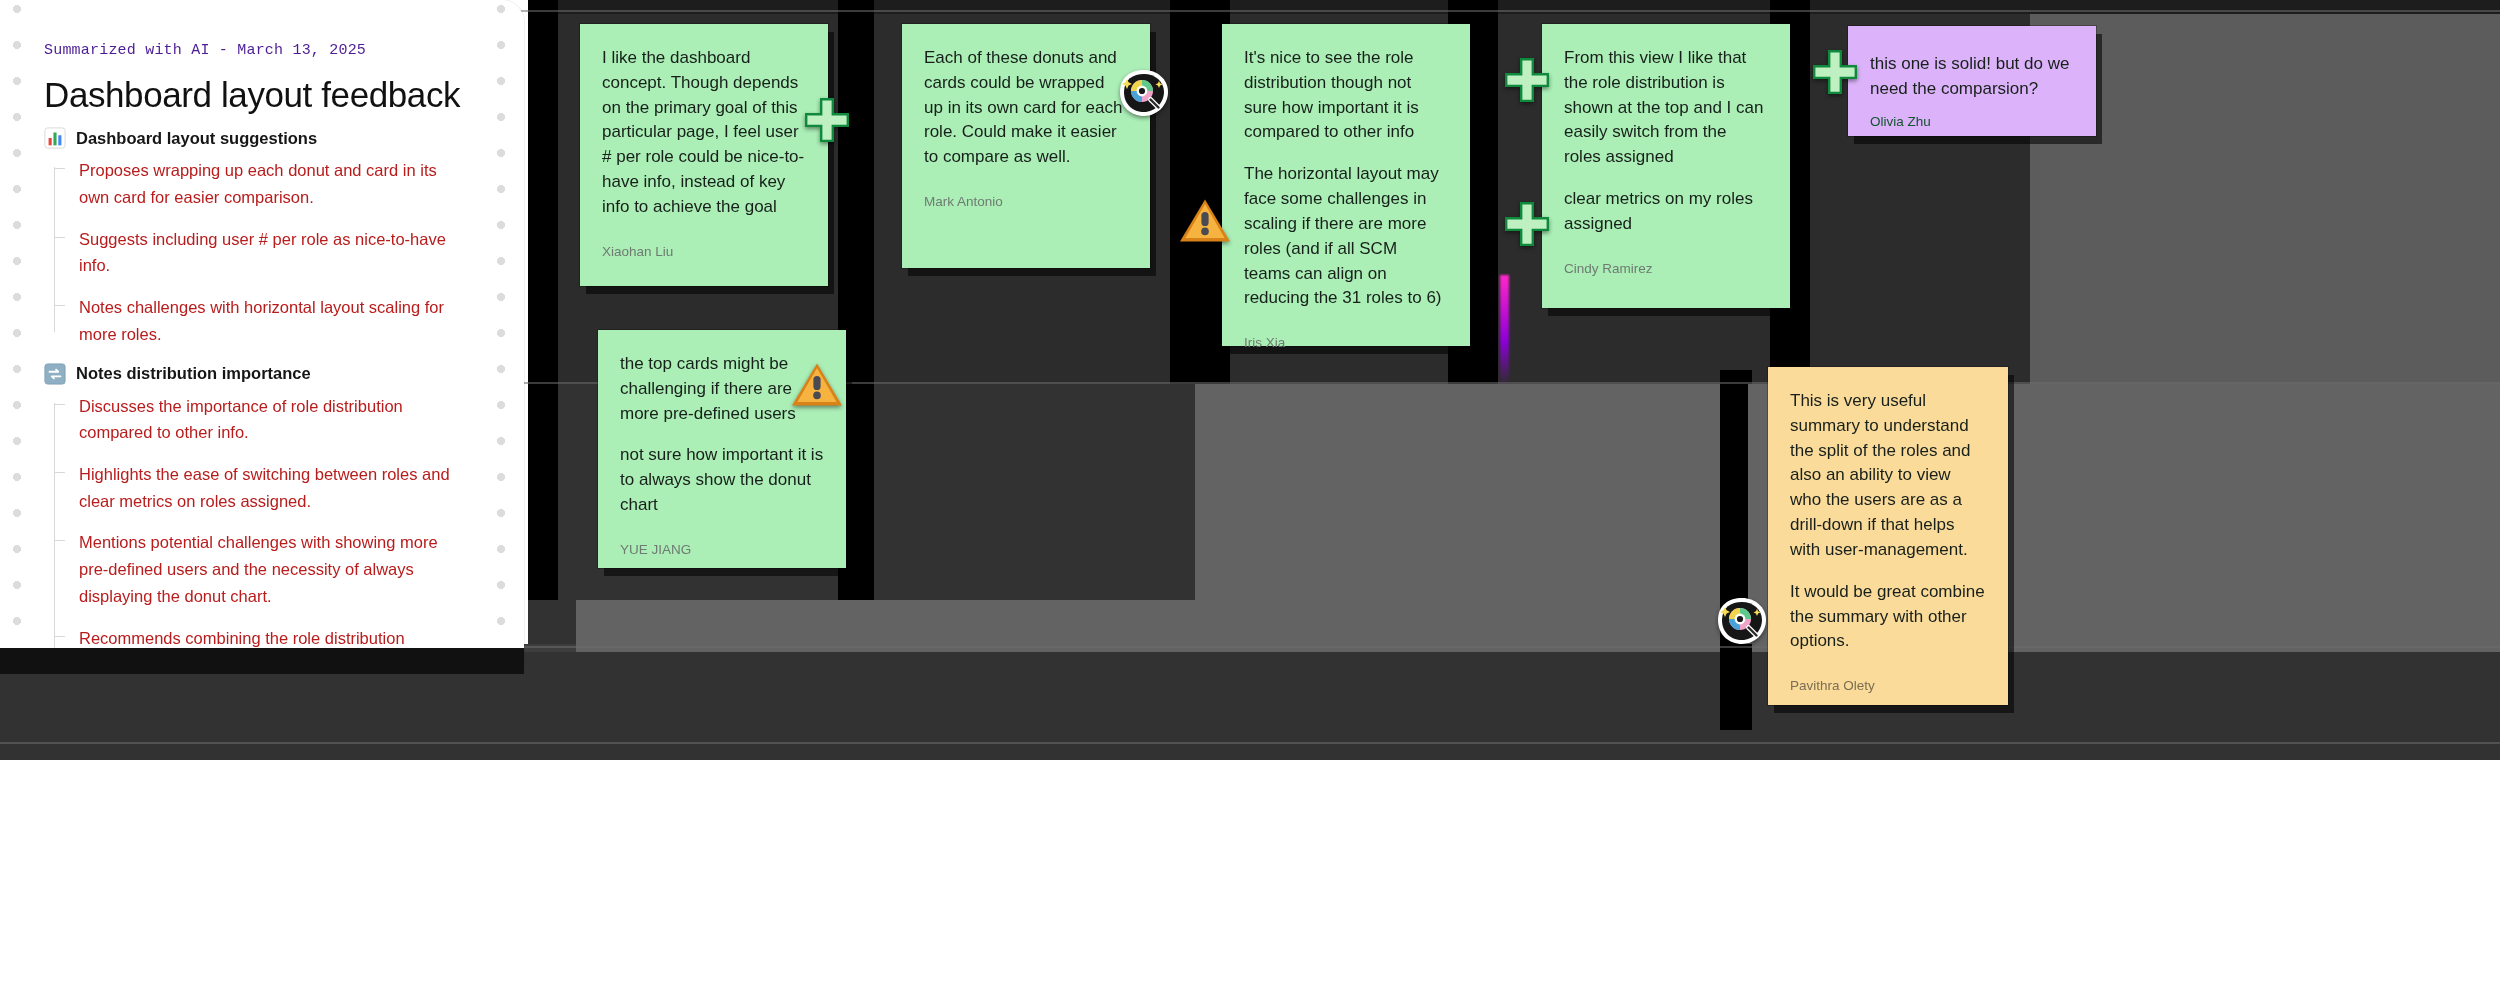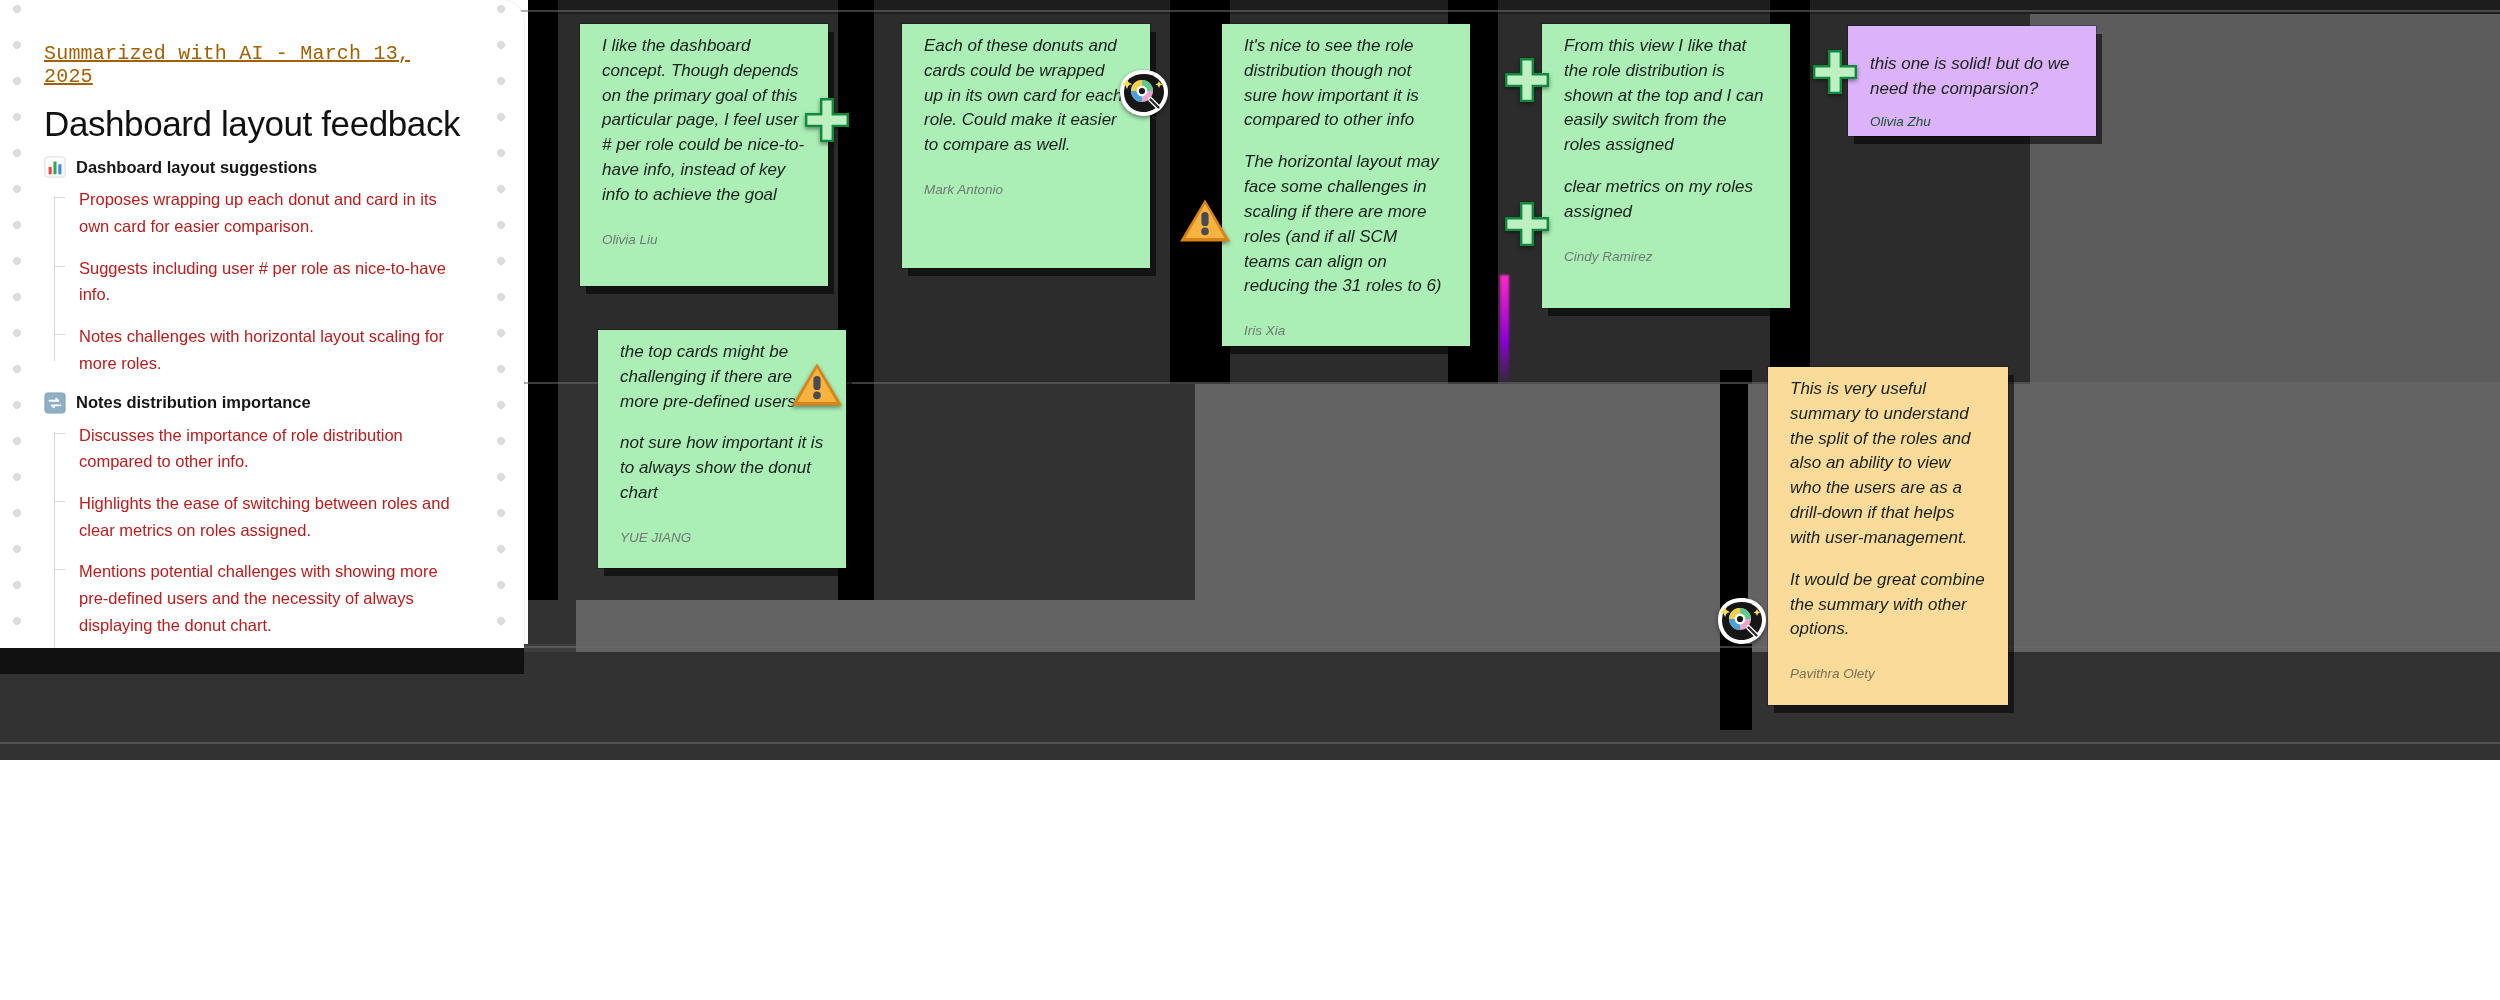--- a/index.html
+++ b/index.html
@@ -57,23 +57,22 @@
       radial-gradient(circle 7px at 9px 0px,#111 98%,transparent 100%) repeat-x,
       linear-gradient(#111,#111);
     background-size:18px 14px, 100% 6px;
     background-position:0 0, 0 7px;
   }
 
   #panel-inner{position:absolute;left:44px;top:0;right:60px;}
 
   .eyebrow{
     font-family:"Liberation Mono", monospace;
-    font-size:20px;color:#a16207;letter-spacing:.2px;
+    font-size:15px;color:#4c1d95;letter-spacing:.2px;
     margin-top:42px;
-    text-decoration:underline;
   }
   h1.title{
     font-size:35px;font-weight:400;color:#111;
     margin:16px 0 0 0;letter-spacing:-.4px;line-height:1.15;
   }
 
   .section{margin-top:12px;}
   .sec-head{display:flex;align-items:center;gap:10px;}
   .sec-ico{width:22px;height:22px;flex:0 0 22px;display:block;}
   .sec-title{font-size:16.5px;font-weight:700;color:#161616;}
@@ -89,24 +88,23 @@
     margin-bottom:15px;
   }
   .bullet:before{
     content:"";position:absolute;left:-25px;top:11px;width:11px;height:1px;background:#d8d8d8;
   }
 
   
   .note{
     position:absolute;z-index:30;
     box-sizing:border-box;
-    padding:10px 22px 16px 22px;
+    padding:22px 22px 16px 22px;
     font-size:17px;line-height:1.46;color:#17201a;
     box-shadow:6px 8px 0 rgba(0,0,0,.55), 0 0 0 1px rgba(0,0,0,.25);
-    font-style:italic;
   }
   .note.green {background:#abeeb6;}
   .note.purple{background:#dcb3fa;}
   .note.amber {background:#fbdb9a;}
   .note p{margin:0 0 17px 0;}
   .note p:last-of-type{margin-bottom:0;}
   .author{
     font-size:13.5px;color:#6f7b72;margin-top:22px;
   }
   .note.purple .author{color:#14532d;}
@@ -203,21 +201,21 @@
         <div class="bullet">Recommends combining the role distribution summary with other options for a comprehensive view.</div>
       </div>
     </div>
 
   </div>
 </div>
 <div id="tear"></div>
 
 <div class="note green" id="n1" style="left:580px;top:24px;width:248px;height:262px;">
   <p>I like the dashboard concept. Though depends on the primary goal of this particular page, I feel user # per role could be nice-to-have info, instead of key info to achieve the goal</p>
-  <div class="author">Olivia Liu</div>
+  <div class="author">Xiaohan Liu</div>
 </div>
 
 <div class="note green" id="n2" style="left:902px;top:24px;width:248px;height:244px;">
   <p>Each of these donuts and cards could be wrapped up in its own card for each role. Could make it easier to compare as well.</p>
   <div class="author">Mark Antonio</div>
 </div>
 
 <div class="note green" id="n3" style="left:1222px;top:24px;width:248px;height:322px;">
   <p>It's nice to see the role distribution though not sure how important it is compared to other info</p>
   <p>The horizontal layout may face some challenges in scaling if there are more roles (and if all SCM teams can align on reducing the 31 roles to 6)</p>

